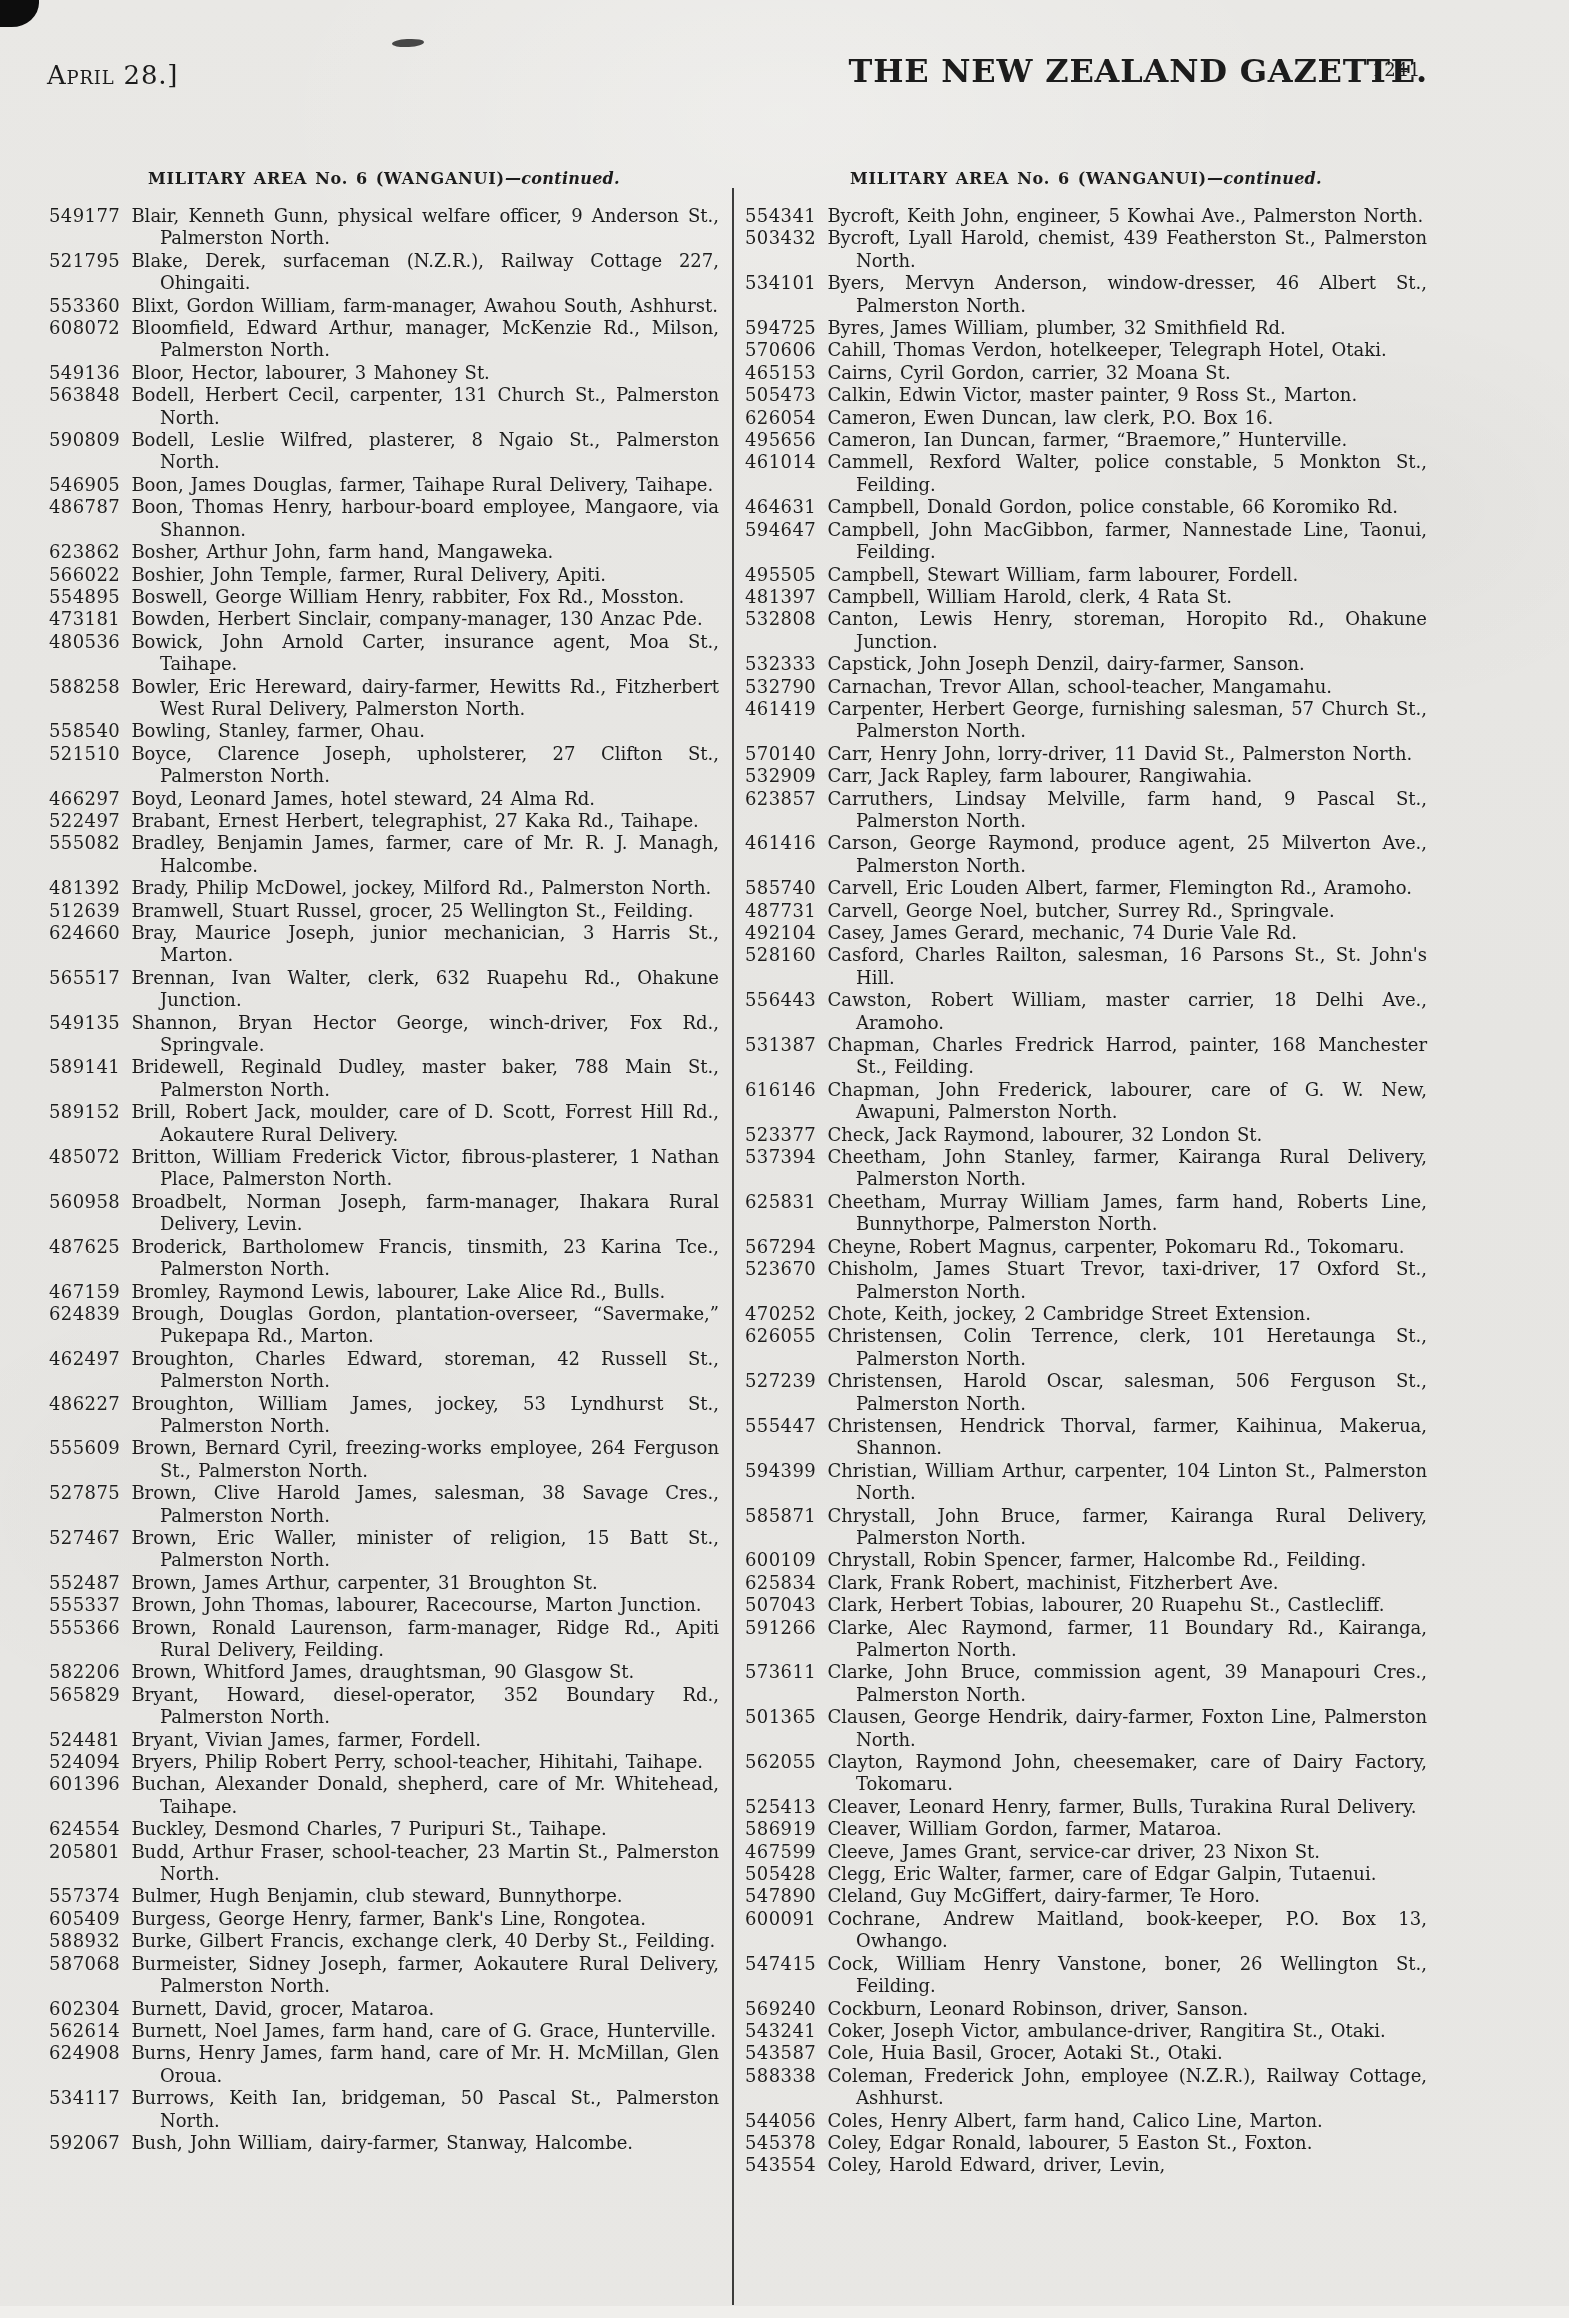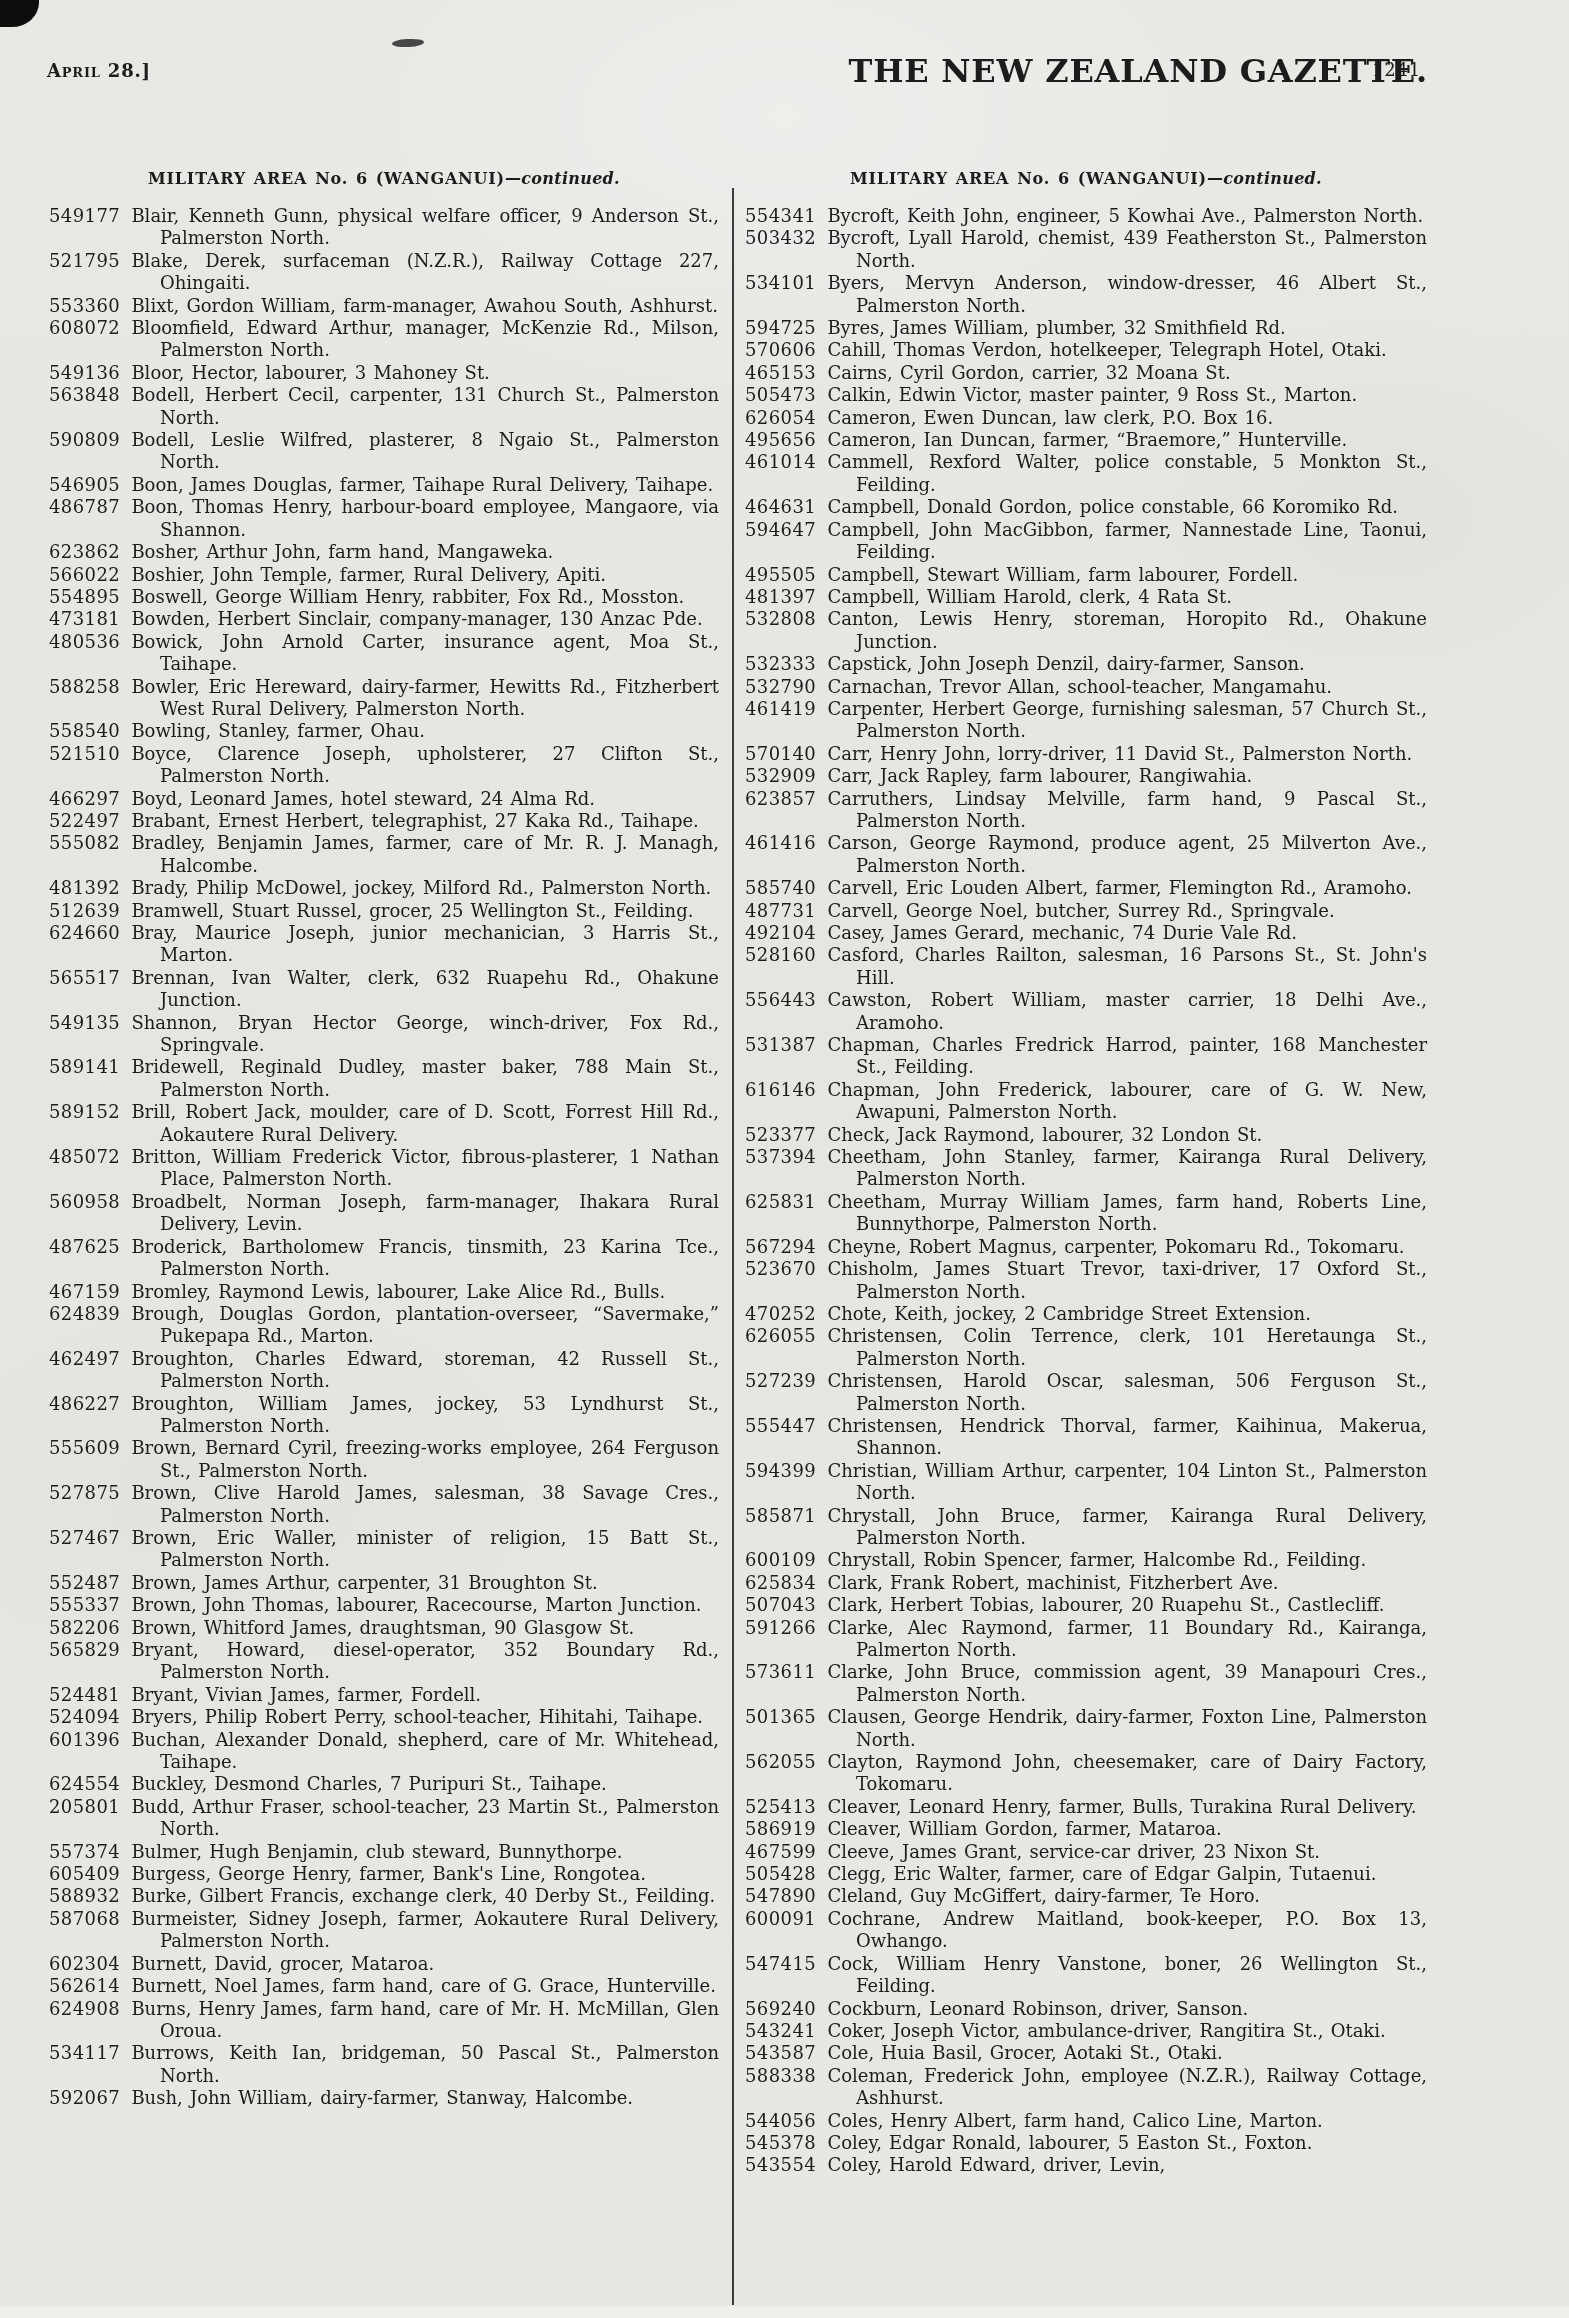--- a/index.html
+++ b/index.html
@@ -22,21 +22,21 @@
   .scan-speck{
     position:absolute;left:392px;top:39px;width:32px;height:8.4px;
     background:#2a2a2a;border-radius:50%;opacity:.85;transform:rotate(-3deg);
   }
   .bottom-strip{
     position:absolute;left:0;bottom:0;width:100%;height:13.4px;
     background:#f3f2ef;opacity:.75;
   }
   .hdr-date{
     position:absolute;left:47px;top:60px;
-    font-variant:small-caps;font-size:18px;letter-spacing:0.8px;font-weight:bold;
+    font-variant:small-caps;font-size:26px;letter-spacing:0.8px;
   }
   .hdr-title{
     position:absolute;left:49px;top:52px;width:1379px;
     text-align:right;font-size:32px;font-weight:bold;letter-spacing:0.8px;
   }
   .hdr-pagenum{
     position:absolute;right:148px;top:59px;font-size:18px;letter-spacing:0.8px;
   }
   .divider{
     position:absolute;left:732px;top:188px;width:1.7px;height:2117px;
@@ -108,20 +108,21 @@
         <div class="entry"><span class="num">487625</span><span>Broderick, Bartholomew Francis, tinsmith, 23 Karina Tce., Palmerston North.</span></div>
         <div class="entry"><span class="num">467159</span><span>Bromley, Raymond Lewis, labourer, Lake Alice Rd., Bulls.</span></div>
         <div class="entry"><span class="num">624839</span><span>Brough, Douglas Gordon, plantation-overseer, “Savermake,” Pukepapa Rd., Marton.</span></div>
         <div class="entry"><span class="num">462497</span><span>Broughton, Charles Edward, storeman, 42 Russell St., Palmerston North.</span></div>
         <div class="entry"><span class="num">486227</span><span>Broughton, William James, jockey, 53 Lyndhurst St., Palmerston North.</span></div>
         <div class="entry"><span class="num">555609</span><span>Brown, Bernard Cyril, freezing-works employee, 264 Ferguson St., Palmerston North.</span></div>
         <div class="entry"><span class="num">527875</span><span>Brown, Clive Harold James, salesman, 38 Savage Cres., Palmerston North.</span></div>
         <div class="entry"><span class="num">527467</span><span>Brown, Eric Waller, minister of religion, 15 Batt St., Palmerston North.</span></div>
         <div class="entry"><span class="num">552487</span><span>Brown, James Arthur, carpenter, 31 Broughton St.</span></div>
         <div class="entry"><span class="num">555337</span><span>Brown, John Thomas, labourer, Racecourse, Marton Junction.</span></div>
+        <div class="entry"><span class="num">555366</span><span>Brown, Ronald Laurenson, farm-manager, Ridge Rd., Apiti Rural Delivery, Feilding.</span></div>
         <div class="entry"><span class="num">582206</span><span>Brown, Whitford James, draughtsman, 90 Glasgow St.</span></div>
         <div class="entry"><span class="num">565829</span><span>Bryant, Howard, diesel-operator, 352 Boundary Rd., Palmerston North.</span></div>
         <div class="entry"><span class="num">524481</span><span>Bryant, Vivian James, farmer, Fordell.</span></div>
         <div class="entry"><span class="num">524094</span><span>Bryers, Philip Robert Perry, school-teacher, Hihitahi, Taihape.</span></div>
         <div class="entry"><span class="num">601396</span><span>Buchan, Alexander Donald, shepherd, care of Mr. Whitehead, Taihape.</span></div>
         <div class="entry"><span class="num">624554</span><span>Buckley, Desmond Charles, 7 Puripuri St., Taihape.</span></div>
         <div class="entry"><span class="num">205801</span><span>Budd, Arthur Fraser, school-teacher, 23 Martin St., Palmerston North.</span></div>
         <div class="entry"><span class="num">557374</span><span>Bulmer, Hugh Benjamin, club steward, Bunnythorpe.</span></div>
         <div class="entry"><span class="num">605409</span><span>Burgess, George Henry, farmer, Bank's Line, Rongotea.</span></div>
         <div class="entry"><span class="num">588932</span><span>Burke, Gilbert Francis, exchange clerk, 40 Derby St., Feilding.</span></div>

